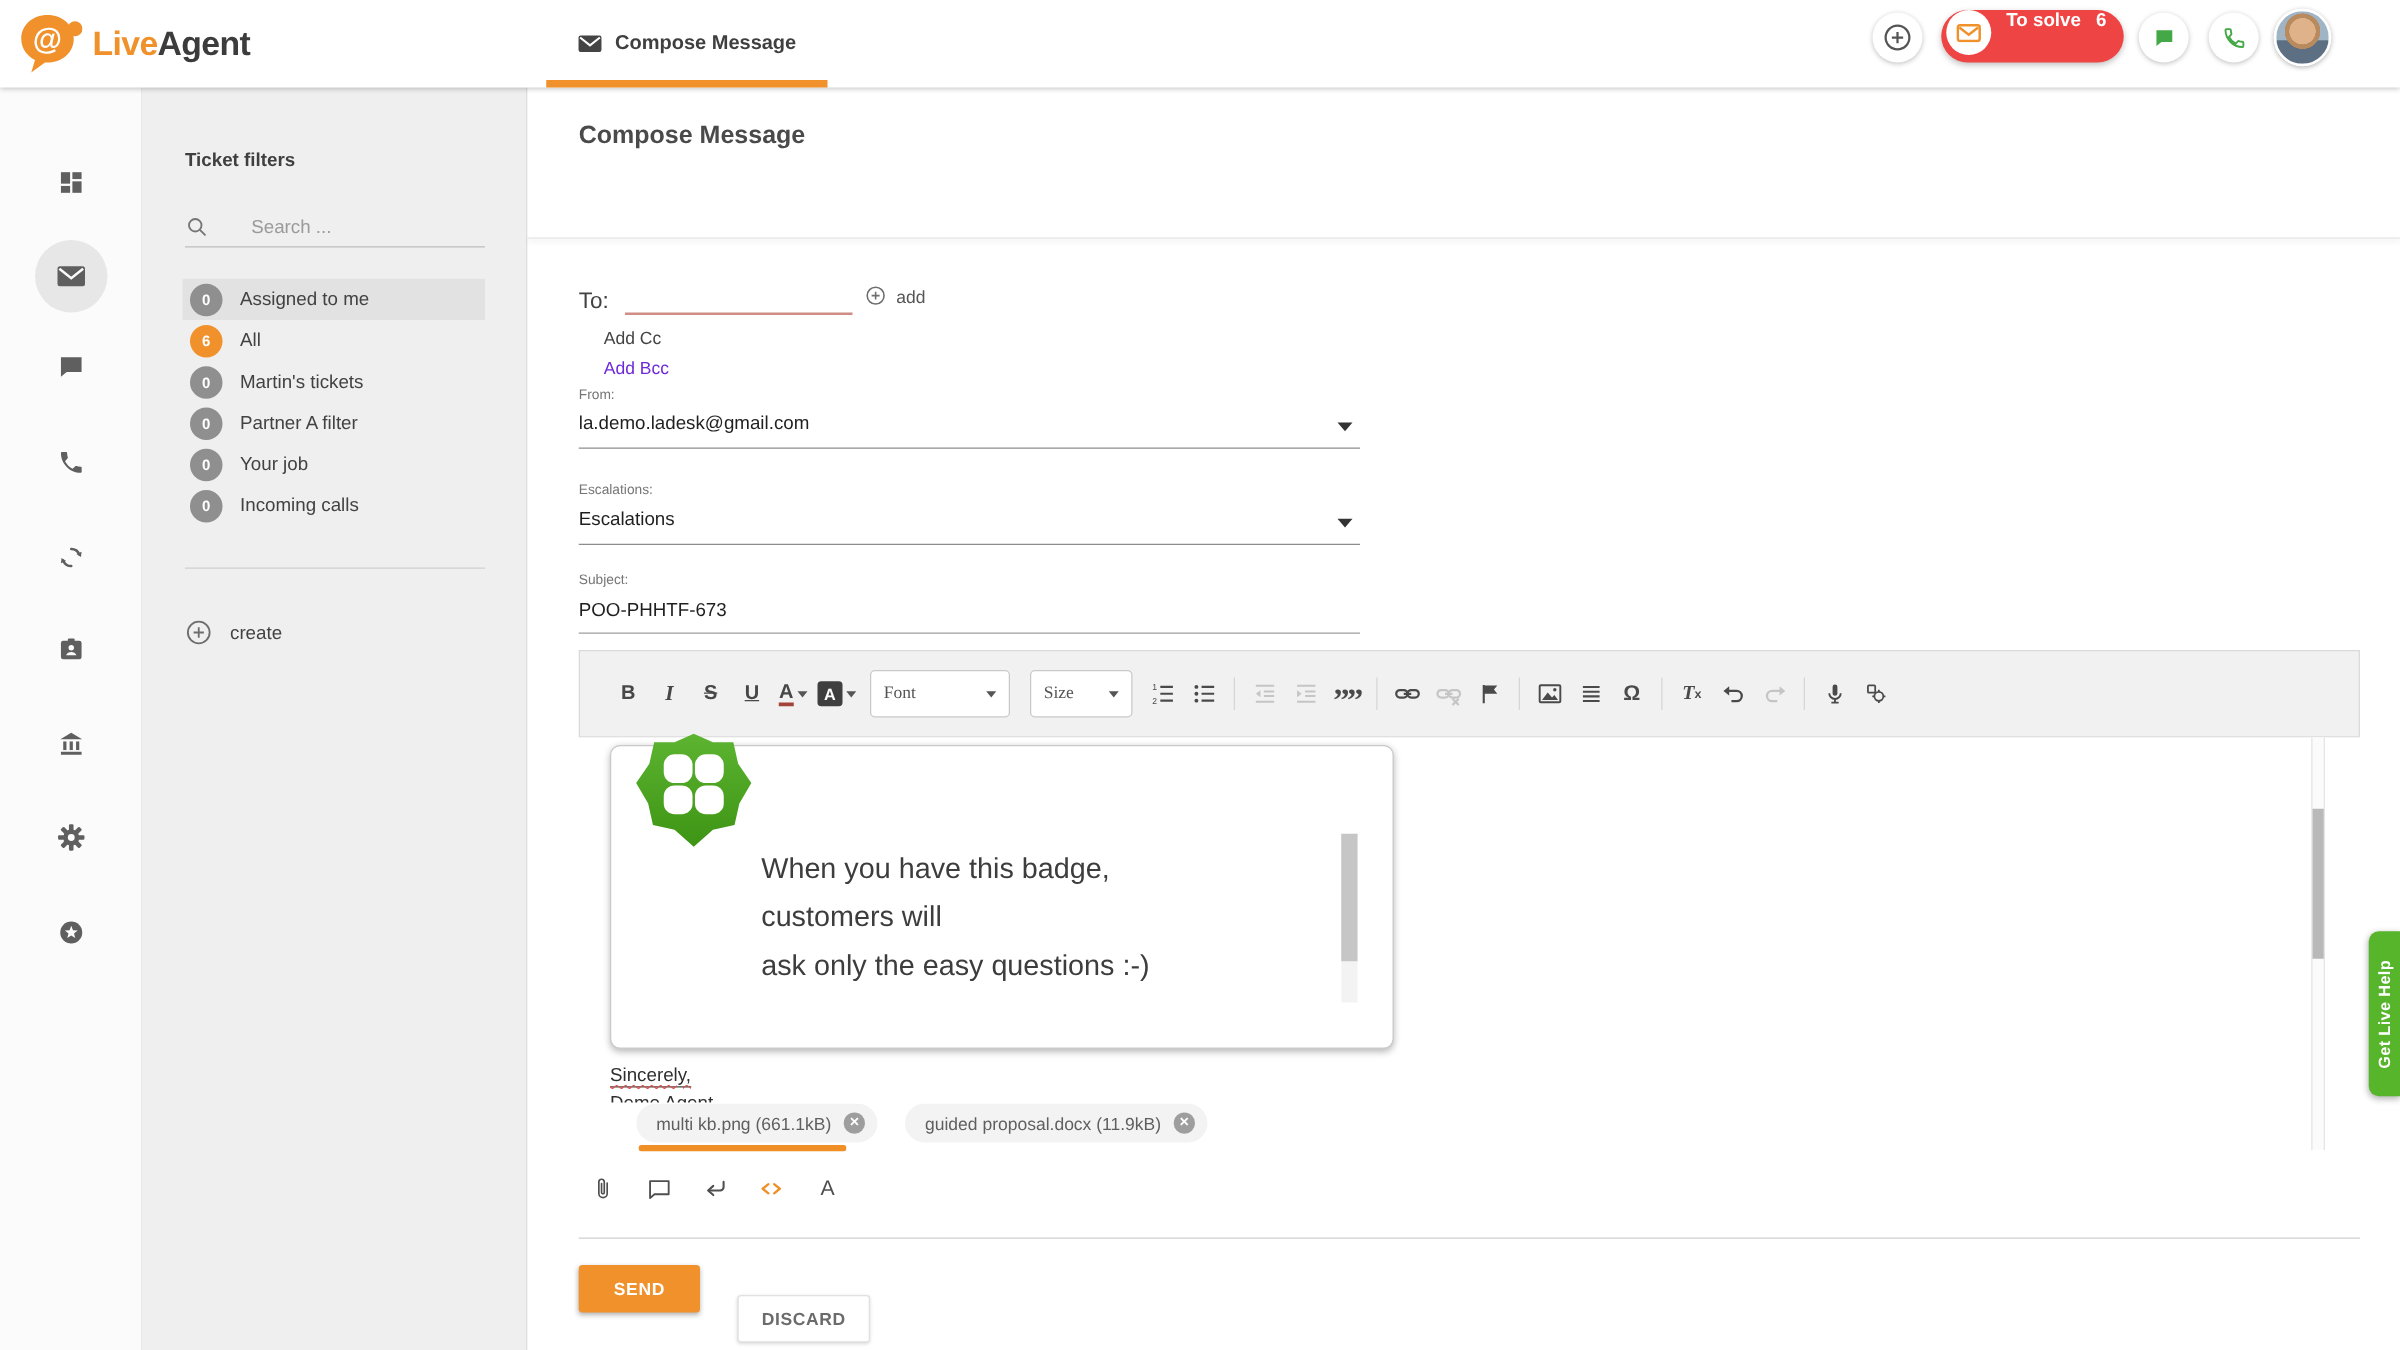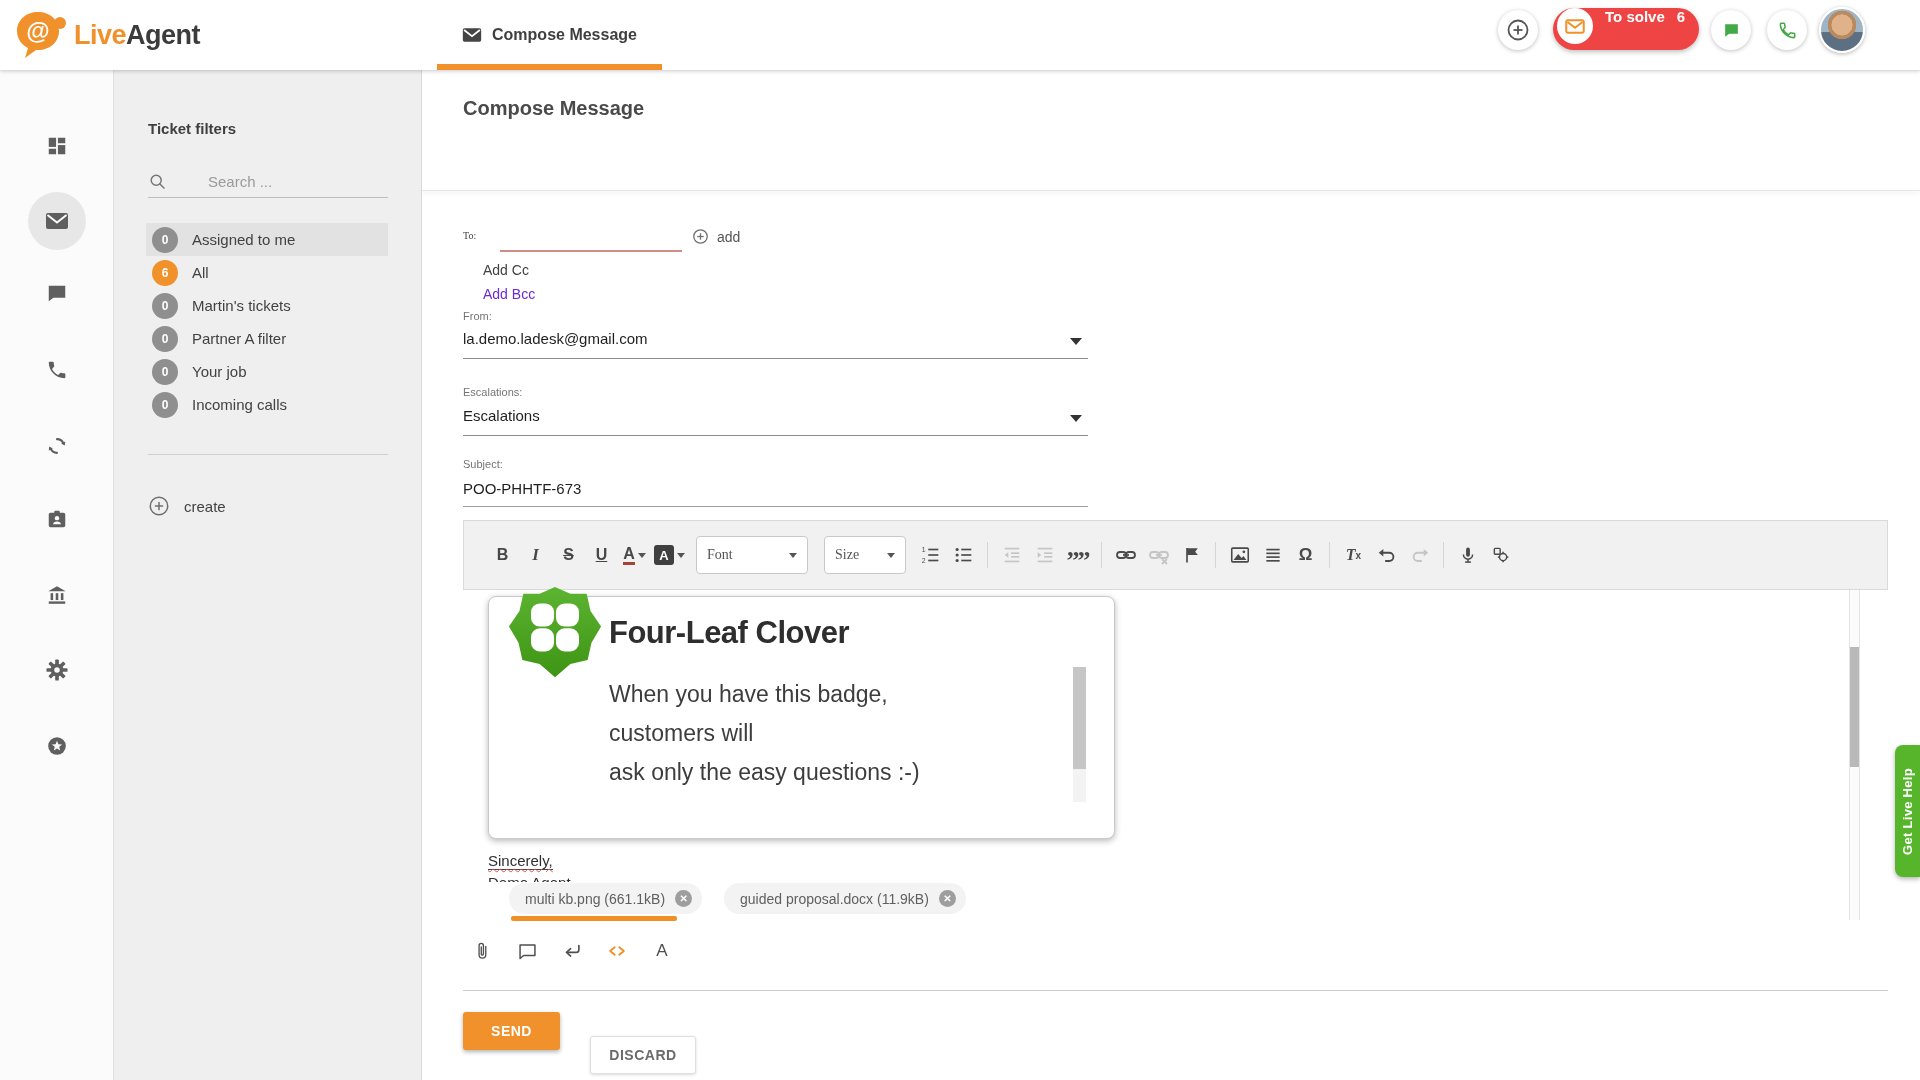--- a/index.html
+++ b/index.html
@@ -32,40 +32,40 @@
               linear-gradient(180deg, #9fb4c4 0 55%, #5d6f82 56% 100%); }
 
   
   .sidebar { position:absolute; left:0; top:70px; width:114px; height:1010px; background:#fbfbfb; border-right:1px solid #e2e2e2; }
   .side-item { position:absolute; left:45px; width:24px; height:24px; display:flex; align-items:center; justify-content:center; cursor:pointer; }
   .side-active-circle { position:absolute; left:28px; top:122px; width:58px; height:58px; border-radius:50%; background:#e7e7e7; }
 
   
   .filters { position:absolute; left:114px; top:70px; width:308px; height:1046px; background:#efefef; border-right:1px solid #d9d9d9; }
   .filters-title { position:absolute; left:34px; top:50px; font-size:15px; font-weight:bold; color:#3f3f3f; }
-  .search-row { position:absolute; left:34px; top:96px; width:240px; height:32px; border-bottom:1px solid #bdbdbd; display:flex; align-items:center; gap:20px;justify-content:space-between; }
+  .search-row { position:absolute; left:34px; top:96px; width:240px; height:32px; border-bottom:1px solid #bdbdbd; display:flex; align-items:center; gap:34px; }
   .search-input { border:none; outline:none; background:transparent; font-size:15px; color:#424242; width:180px; font-family:"Liberation Sans",sans-serif; }
   .search-input::placeholder { color:#9a9a9a; }
   .flist { position:absolute; left:32px; top:153px; width:242px; }
   .frow { height:33px; display:flex; align-items:center; cursor:pointer; padding-left:6px; }
   .frow.selected { background:#e2e2e2; }
   .fbadge { width:26px; height:26px; border-radius:50%; background:#8f8f8f; color:#fff; font-size:12px; font-weight:bold;
             display:flex; align-items:center; justify-content:center; flex-shrink:0; }
   .fbadge.orange { background:#f0912b; }
   .flabel { font-size:15px; color:#424242; margin-left:14px; white-space:nowrap; }
   .fdivider { position:absolute; left:34px; top:384px; width:240px; height:1px; background:#cfcfcf; }
   .create-row { position:absolute; left:34px; top:416px; height:40px; display:flex; align-items:center; gap:14px; cursor:pointer; }
   .create-label { font-size:15px; color:#424242; }
 
   
   .main { position:absolute; left:422px; top:70px; width:1498px; height:1010px; background:#fff; }
   .page-title { position:absolute; left:41px; top:27px; font-size:20px; color:#4a4a4a; font-weight:bold; }
   .head-divider { position:absolute; left:0; top:120px; width:100%; height:1px; background:#e6e6e6; box-shadow:0 2px 4px rgba(0,0,0,.15); }
 
-  .to-label { position:absolute; left:41px; top:160px; font-size:10px; color:#424242;font-family:Liberation Serif, serif; }
+  .to-label { position:absolute; left:41px; top:160px; font-size:18px; color:#424242; }
   .to-input { position:absolute; left:78px; top:158px; width:182px; border:none; outline:none; border-bottom:2px solid #d08d85; font-size:15px; height:24px; background:transparent; }
   .add-link { position:absolute; left:270px; top:158px; display:flex; align-items:center; gap:8px; cursor:pointer; }
   .add-link-label { font-size:14px; color:#555; }
   .cc-link { position:absolute; left:61px; top:192px; font-size:14px; color:#424242; cursor:pointer; }
   .bcc-link { position:absolute; left:61px; top:216px; font-size:14px; color:#6d28d9; cursor:pointer; }
 
   .field-label { position:absolute; left:41px; font-size:11px; color:#757575; }
   .field-value { position:absolute; left:41px; font-size:15px; color:#1f1f1f; }
   .field-line { position:absolute; left:41px; width:625px; height:1px; background:#8d8d8d; }
   .caret { width:0; height:0; border-left:6px solid transparent; border-right:6px solid transparent; border-top:7px solid #333; position:absolute; left:648px; cursor:pointer; }
@@ -517,21 +517,20 @@
             </defs>
           <path d="M50 2 L66 9 L83 9 L87 27 L98 43 L88 60 L84 78 L66 82 L50 96 L34 82 L16 78 L12 60 L2 43 L13 27 L17 9 L34 9 Z" fill="url(#gr)"></path>
           <g fill="#fff">
             <rect x="25" y="19" width="24" height="24" rx="9"></rect>
             <rect x="51" y="19" width="24" height="24" rx="9"></rect>
             <rect x="25" y="45" width="24" height="24" rx="9"></rect>
             <rect x="51" y="45" width="24" height="24" rx="9"></rect>
           </g>
         </svg>
       </div>
-      <div class="card-title">Four-Leaf Clover</div>
       <div class="card-text">
         <div>When you have this badge, customers will</div>
         <div>ask only the easy questions :-)</div>
       </div>
       <div class="card-scroll">
           <div class="card-thumb"></div>
         </div>
     </div>
 
     <div class="signature"><span>Sincerely,</span></div>

